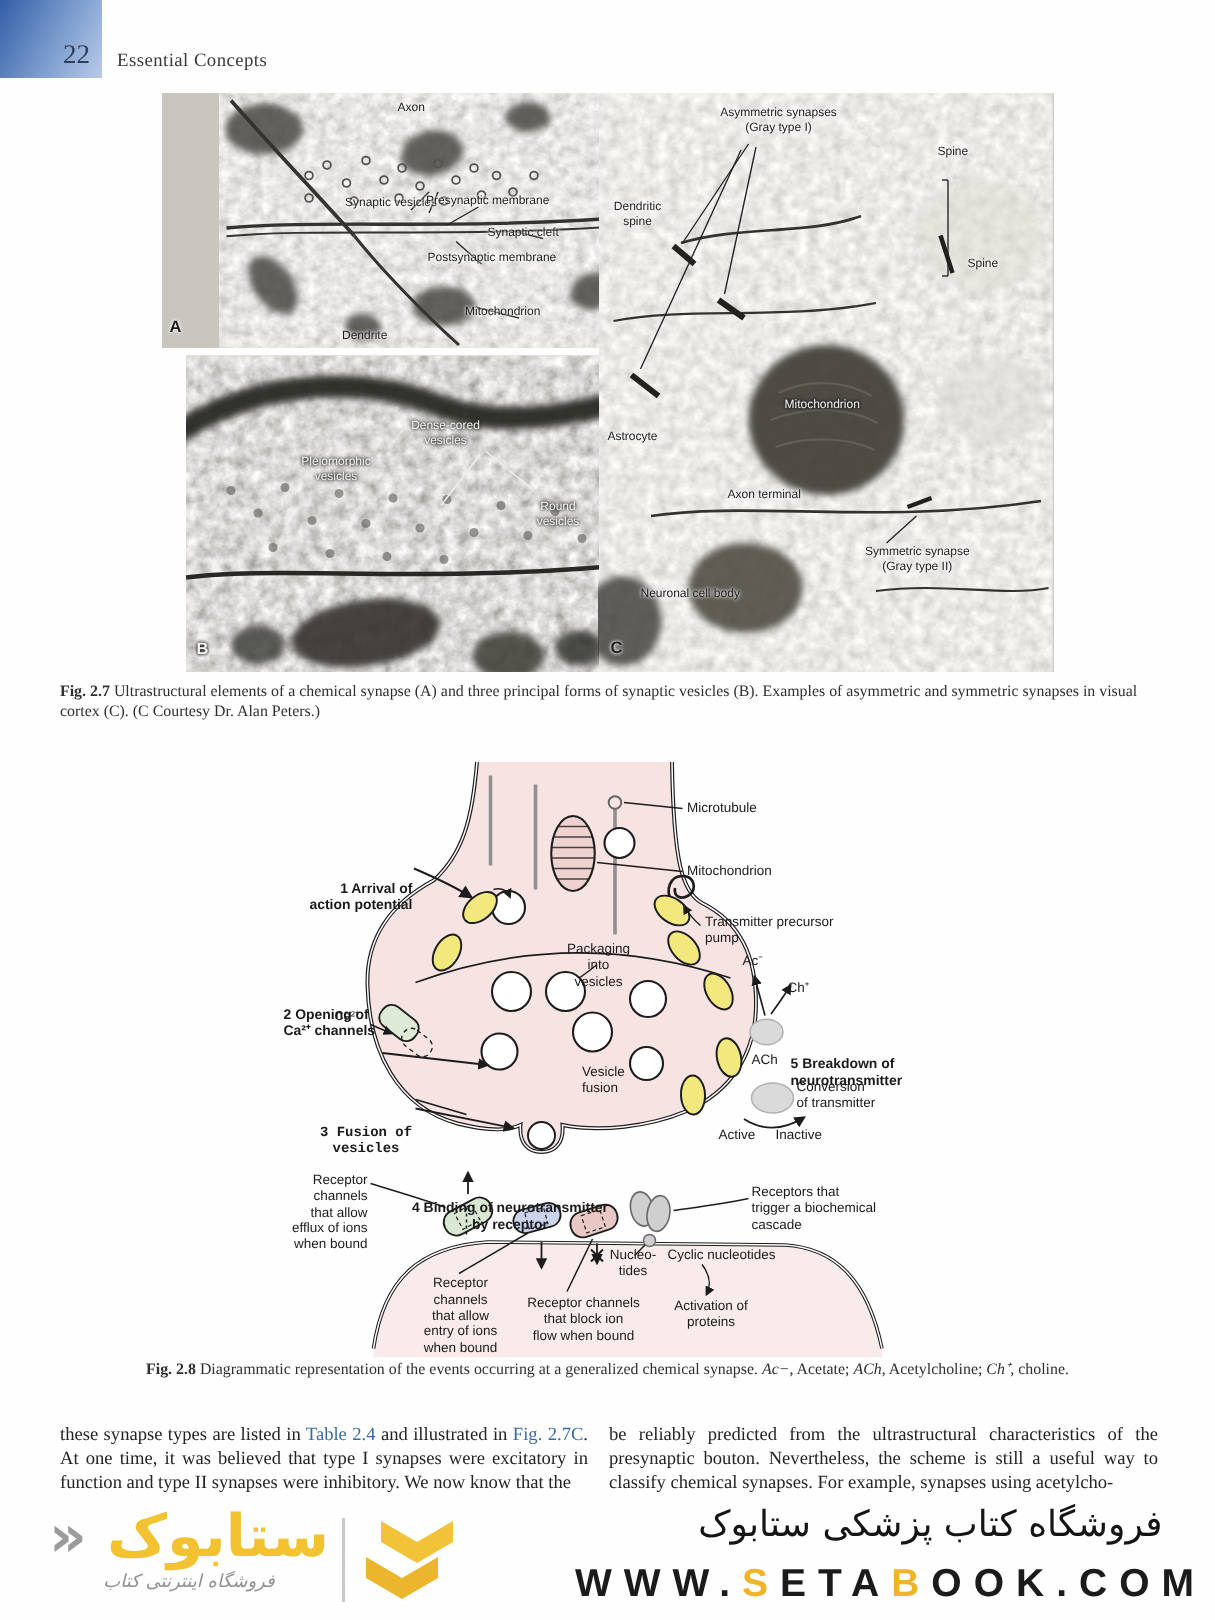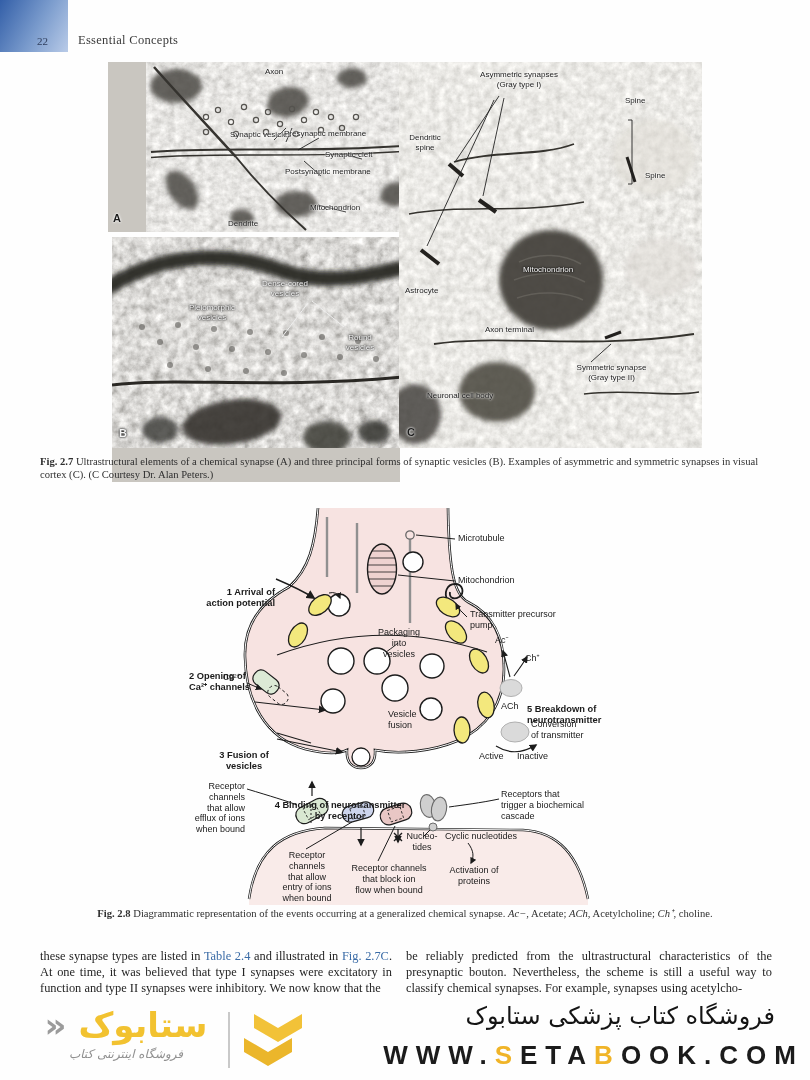--- a/index.html
+++ b/index.html
@@ -1,27 +1,27 @@
 <!DOCTYPE html>
 <html><head>
 <meta charset="utf-8">
 <style>
   html,body{margin:0;padding:0;background:#e9e9e9;}
   .page{position:relative;width:810px;height:1080px;background:#fefefe;overflow:hidden;
         font-family:"Liberation Serif",serif;}
   
   .corner{position:absolute;left:0;top:0;width:68px;height:52px;
           background:linear-gradient(118deg,#335fa8 0%,#7b9ccd 55%,#b9cbe8 100%);}
-  .pgnum{position:absolute;right:20px;bottom:5px;font-size:11px;color:#2f3e5c;}
+  .pgnum{position:absolute;right:8px;bottom:5px;font-size:18px;color:#2f3e5c;}
   .runhead{position:absolute;left:78px;top:33px;font-size:12.5px;color:#3a3a3a;letter-spacing:.3px;}
   
   .fig7{position:absolute;left:108px;top:62px;width:594px;height:386px;}
   .panel{position:absolute;overflow:hidden;background:#c9c6c0;}
   .pA{left:0;top:0;width:288px;height:170px;padding-left:38px;}
-  .pB{left:4px;top:175px;width:288px;height:245px;}
+  .pB{left:16px;top:175px;width:288px;height:211px;}
   .pC{left:291px;top:0;width:303px;height:386px;}
   .eml{position:absolute;font-family:"Liberation Sans",sans-serif;font-size:8px;line-height:9.5px;
        color:#1c1c1c;white-space:pre-line;text-shadow:0 0 2px #fff,0 0 3px rgba(255,255,255,.9);}
   .emlw{color:#f5f5f5;text-shadow:0 0 2px #000,0 0 3px rgba(0,0,0,.8);}
   .emletter{font-size:11px;font-weight:bold;}
   .ctr{text-align:center;}
   
   .cap{position:absolute;font-size:10.6px;line-height:13.2px;color:#2f2f2f;margin:0;}
   .cap b{font-weight:bold;}
   .cap .it{font-style:italic;}
@@ -34,21 +34,21 @@
   .dl.b{font-weight:bold;font-size:9.3px;margin-top:24px;}
   .ral{text-align:right;}
   
   .col{position:absolute;top:948px;font-size:12.4px;line-height:16px;color:#242424;text-align:justify;}
   .colL{left:40px;width:352px;}
   .colR{left:406px;width:366px;}
   .lnk{color:#3a6ba6;}
   
   .brand{position:absolute;left:30px;top:1004px;width:192px;text-align:center;
          font-family:"DejaVu Sans",sans-serif;}
-  .wordmark{font-size:34px;line-height:42px;font-weight:bold;color:#f2c230;}
+  .wordmark{font-size:39px;line-height:42px;font-weight:bold;color:#f2c230;}
   .wm-arrow{color:#9b9b9b;font-weight:bold;}
   .tagline{font-size:12px;color:#909090;margin-top:1px;font-style:italic;}
   .logo-divider{position:absolute;left:228px;top:1012px;width:2px;height:56px;background:#c9c9c9;}
   .chevrons{position:absolute;left:238px;top:1008px;}
   .store-title{position:absolute;right:35px;top:1002px;font-family:"DejaVu Sans",sans-serif;
                font-size:24px;color:#141414;direction:rtl;}
   .site-url{position:absolute;right:6px;top:1040px;font-family:"Liberation Sans",sans-serif;
             font-weight:bold;font-size:26px;letter-spacing:8px;color:#1b1b1b;}
   .site-url .acc{color:#f0b428;}
 </style>
@@ -374,21 +374,21 @@
       <path d="M303,338 C309,346 309,352 306,358" fill="none" stroke="#1c1c1c" stroke-width="1" marker-end="url(#ah)"></path>
     </svg>
 
     <div class="dl" style="left:293px;top:28px;">Microtubule</div>
     <div class="dl" style="left:293px;top:70px;">Mitochondrion</div>
     <div class="dl b ral" style="left:30px;top:58px;width:80px;">1  Arrival of
 action potential</div>
     <div class="dl b" style="left:24px;top:142px;">2  Opening of
 Ca²⁺ channels</div>
     <div class="dl" style="left:58px;top:167px;font-size:8.5px;">Ca²⁺</div>
-    <div class="dl b ctr" style="left:48px;top:221px;width:62px;">3  Fusion of
+    <div class="dl b ctr" style="left:48px;top:221px;width:62px;font-family:Liberation Mono, monospace;">3  Fusion of
 vesicles</div>
     <div class="dl ctr" style="left:204px;top:122px;width:60px;">Packaging
 into
 vesicles</div>
     <div class="dl" style="left:223px;top:204px;">Vesicle
 fusion</div>
     <div class="dl" style="left:305px;top:104px;width:100px;">Transmitter precursor
 pump</div>
     <div class="dl" style="left:330px;top:130px;">Ac⁻</div>
     <div class="dl" style="left:360px;top:148px;">Ch⁺</div>

